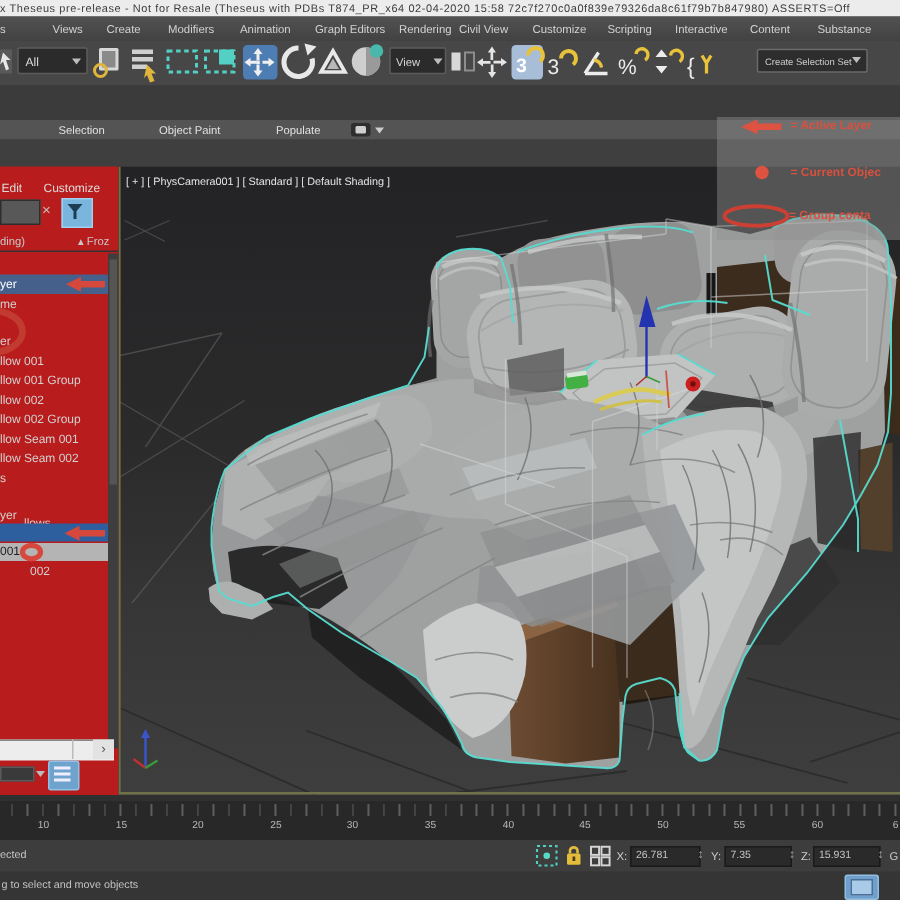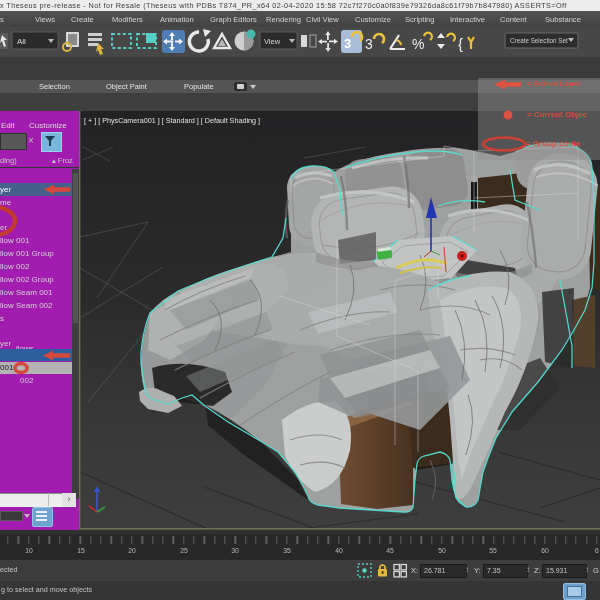--- a/index.html
+++ b/index.html
@@ -109,21 +109,21 @@
 <div class="abs txt" style="top:82px;left:0;width:600px;font-size:7.5px;color:#e2e2e2;">
   <span class="abs" style="left:39px;">Selection</span>
   <span class="abs" style="left:106px;">Object Paint</span>
   <span class="abs" style="left:184px;">Populate</span>
 </div>
 <div class="abs" style="left:234px;top:82px;width:13px;height:9px;background:#2e2e2e;border-radius:2px;"></div>
 <div class="abs" style="left:237px;top:84px;width:7px;height:5px;background:#cfcfcf;border-radius:1px;"></div>
 <div class="abs" style="left:250px;top:85px;width:0;height:0;border-left:3px solid transparent;border-right:3px solid transparent;border-top:4px solid #ccc;"></div>
 <div class="abs" style="left:0;top:93px;width:600px;height:18px;background:#3f3f3f;"></div>
 
-<div class="abs" id="panel" style="left:0;top:111px;width:79px;height:419px;background:#a21caf;overflow:hidden;">
+<div class="abs" id="panel" style="left:0;top:111px;width:79px;height:419px;background:#b91c1c;overflow:hidden;">
   <div class="abs txt" style="left:1px;top:10px;font-size:8px;color:#dcdcdc;">Edit</div>
   <div class="abs txt" style="left:29px;top:10px;font-size:8px;color:#dcdcdc;">Customize</div>
 
   <div class="abs" style="left:0;top:22px;width:25px;height:15px;background:#585858;border:1px solid #2e2e2e;"></div>
   <div class="abs" style="left:28px;top:24px;font-size:10px;color:#c0c0c0;">×</div>
   <div class="abs" style="left:41px;top:21px;width:19px;height:18px;background:#79b5dc;border:1px solid #9fd0ee;"></div>
   <div class="abs" style="left:45px;top:25px;width:0;height:0;border-left:5px solid transparent;border-right:5px solid transparent;border-top:6px solid #1e3d52;"></div>
   <div class="abs" style="left:49px;top:30px;width:2px;height:5px;background:#1e3d52;"></div>
 
   <div class="abs txt" style="left:0;top:45px;font-size:7.5px;color:#c8c8c8;">ding)</div>

